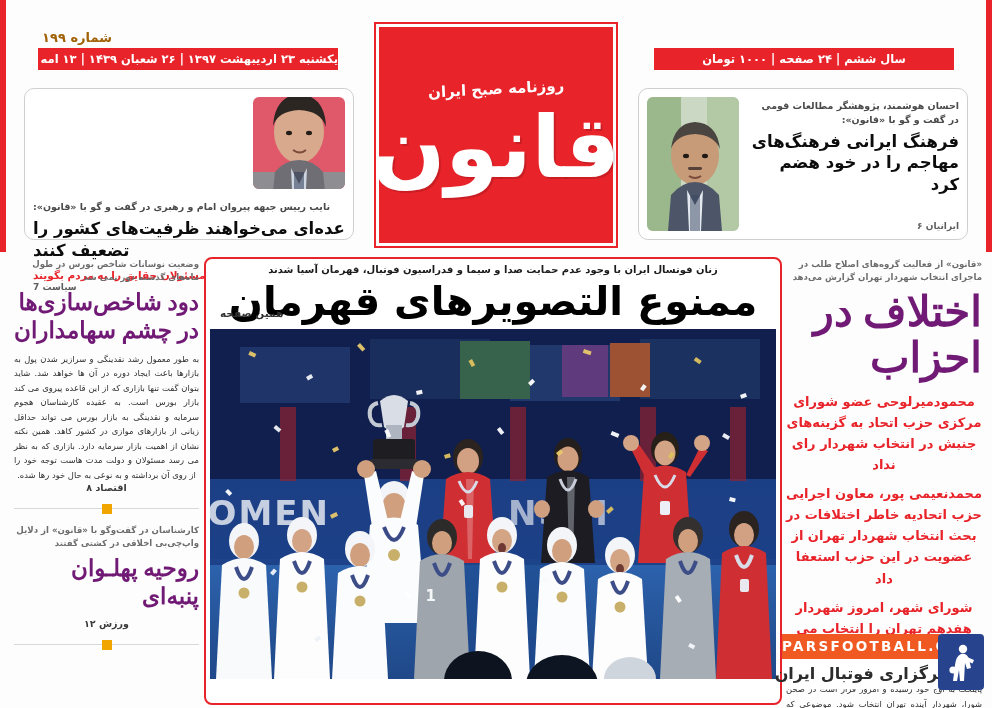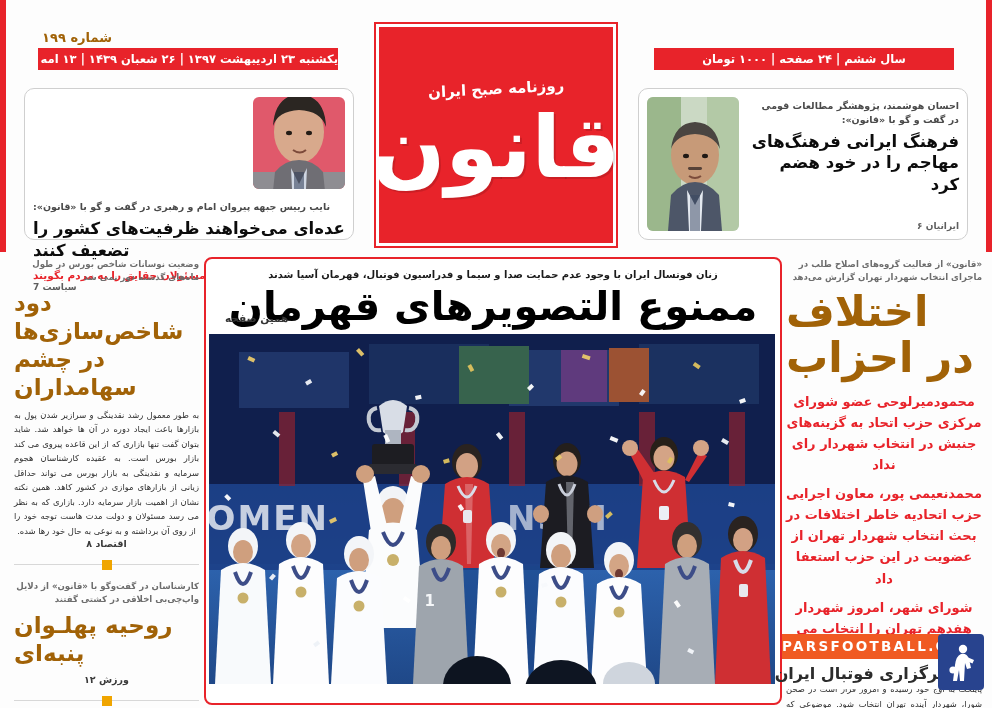--- a/index.html
+++ b/index.html
@@ -215,25 +215,26 @@
     font-size: 8.6px;
     color: #6d6d6d;
     line-height: 1.5;
     text-align: right;
     font-weight: bold;
     margin-bottom: 5px;
   }
   .side-headline {
     font-size: 23px;
     font-weight: bold;
-    color: #a16207;
+    color: #701a75;
     line-height: 1.22;
-    text-align: left;
+    text-align: right;
     letter-spacing: -0.8px;
     margin-bottom: 7px;
+    font-family: Liberation Serif, serif;
   }
   .side-body {
     font-size: 8.4px;
     color: #2e2e2e;
     line-height: 1.72;
     text-align: justify;
     text-align-last: center;
   }
   .side-tag {
     font-size: 9.5px;
@@ -284,21 +285,20 @@
   
   .feature {
     position: absolute;
     top: 5px;
     left: 204px;
     width: 578px;
     height: 448px;
     border: 2px solid #e8232a;
     border-radius: 8px;
     background: #ffffff;
-    padding: 5px;
     overflow: hidden;
   }
   .feature-kicker {
     direction: rtl;
     text-align: center;
     font-size: 10px;
     font-weight: bold;
     color: #1b1b1b;
     line-height: 1.4;
     padding: 4px 12px 2px;

